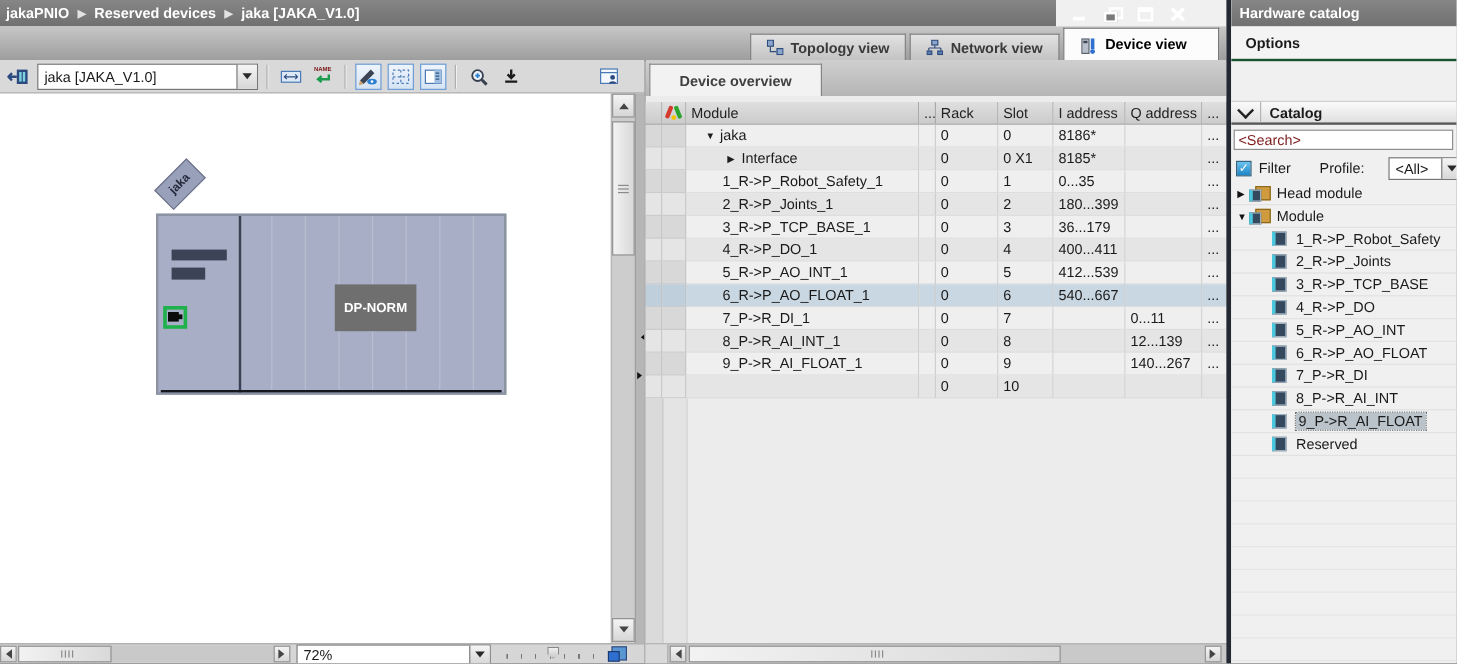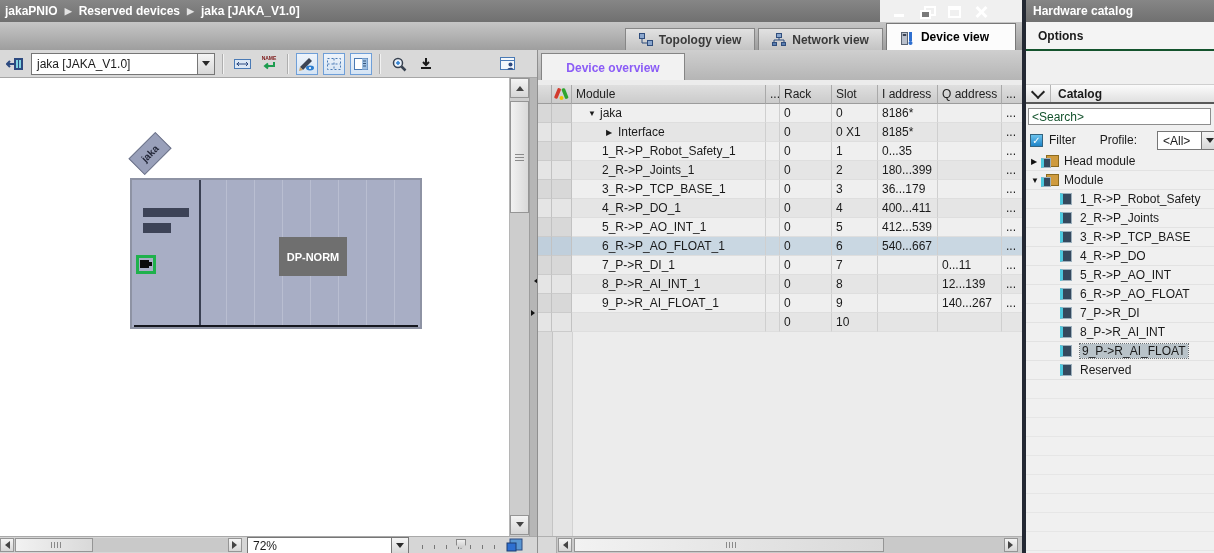--- a/index.html
+++ b/index.html
@@ -79,21 +79,21 @@
   .zoomslider{position:absolute;left:422px;top:3px;width:78px;height:11px;}
   .zoomslider .line{position:absolute;left:0;right:0;bottom:2px;height:4px;
       background:repeating-linear-gradient(90deg,#777 0 1px,transparent 1px 12px);}
   .zoomslider .sthumb{position:absolute;left:34px;top:-1px;width:8px;height:8px;background:linear-gradient(#f0f0f0,#c9c9c9);
       border:1px solid #888;clip-path:polygon(0 0,100% 0,100% 60%,50% 100%,0 60%);}
   .fit-ico{position:absolute;left:506px;top:1px;width:17px;height:14px;cursor:pointer;}
   
   .ov-tabrow{position:absolute;left:537px;top:50px;width:485px;height:30px;
              background:linear-gradient(#cfcfcf,#b5b5b5);border-left:1px solid #8f8f8f;box-sizing:border-box;}
   .ov-tab{position:absolute;left:3px;top:3px;width:142px;height:27px;background:#f2f2f2;border:1px solid #858585;border-bottom:none;
-          display:flex;align-items:center;justify-content:center;font-weight:bold;color:#8b5cf6;cursor:pointer;}
+          display:flex;align-items:center;justify-content:center;font-weight:bold;color:#404040;cursor:pointer;}
   .ov-body{position:absolute;left:537px;top:80px;width:485px;height:473px;background:#ececec;
            border-left:1px solid #8f8f8f;box-sizing:border-box;}
   .thead{position:absolute;left:0;top:5px;height:19px;display:flex;}
   .th{background:linear-gradient(#dfdfdf,#cbcbcb);border-right:1px solid #a9a9a9;border-bottom:1px solid #9c9c9c;
       box-sizing:border-box;display:flex;align-items:center;padding:0 4px;font-size:12px;color:#222;white-space:nowrap;overflow:hidden;}
   #table-rows{position:absolute;left:0;top:24px;}
   .trow{display:flex;height:19px;cursor:pointer;}
   .td{box-sizing:border-box;border-right:1px solid #cfcfcf;border-bottom:1px solid #dedede;
       display:flex;align-items:center;padding:0 4px;white-space:nowrap;overflow:hidden;background:#efefef;}
   .trow.alt .td{background:#e5e5e5;}
@@ -115,21 +115,21 @@
   .cat-title{position:absolute;left:0;top:0;width:100%;height:22px;background:linear-gradient(#868686,#707070);
              color:#fff;font-weight:bold;display:flex;align-items:center;padding-left:7px;box-sizing:border-box;}
   .cat-options{position:absolute;left:0;top:22px;width:100%;height:29px;background:#f4f4f4;font-weight:bold;
                display:flex;align-items:center;padding-left:12px;box-sizing:border-box;border-bottom:2px solid #14532d;}
   .cat-header{position:absolute;left:0;top:84px;width:100%;height:20px;background:linear-gradient(#fbfbfb,#e0e0e0);
               border-top:1px solid #cfcfcf;border-bottom:2px solid #585858;box-sizing:border-box;display:flex;align-items:center;}
   .cat-chevbox{width:24px;height:100%;display:flex;align-items:center;justify-content:center;border-right:1px solid #b5b5b5;cursor:pointer;}
   .chev-dn{width:8px;height:8px;border-left:2px solid #222;border-bottom:2px solid #222;transform:rotate(-45deg);margin-top:-4px;}
   .cat-header-label{font-weight:bold;padding-left:7px;}
   .cat-search{position:absolute;left:2px;top:108px;width:183px;height:17px;background:#fff;border:1px solid #8d8d8d;
-              box-sizing:border-box;display:flex;align-items:center;padding-left:3px;color:#14532d;cursor:text;}
+              box-sizing:border-box;display:flex;align-items:center;padding-left:3px;color:#7f1d1d;cursor:text;}
   .cat-filter{position:absolute;left:0;top:130px;width:100%;height:20px;display:flex;align-items:center;}
   .chk{width:13px;height:13px;margin-left:4px;background:linear-gradient(#6cc3ee,#1d84c8);border:1px solid #33637f;
        box-sizing:border-box;color:#fff;font-size:10px;line-height:11px;text-align:center;cursor:pointer;}
   .flt-label{margin-left:6px;}
   .prof-label{margin-left:24px;}
   .prof-combo{position:absolute;left:131px;top:1px;width:60px;height:17px;}
   #catalog-tree{position:absolute;left:0;top:152px;width:100%;}
   .citem{height:19px;display:flex;align-items:center;border-bottom:1px solid #e2e2e2;box-sizing:border-box;cursor:pointer;}
   .citem .cexp{width:10px;font-size:8px;color:#111;margin-left:5px;flex:none;}
   .folder-ico{position:relative;width:18px;height:13px;flex:none;}

